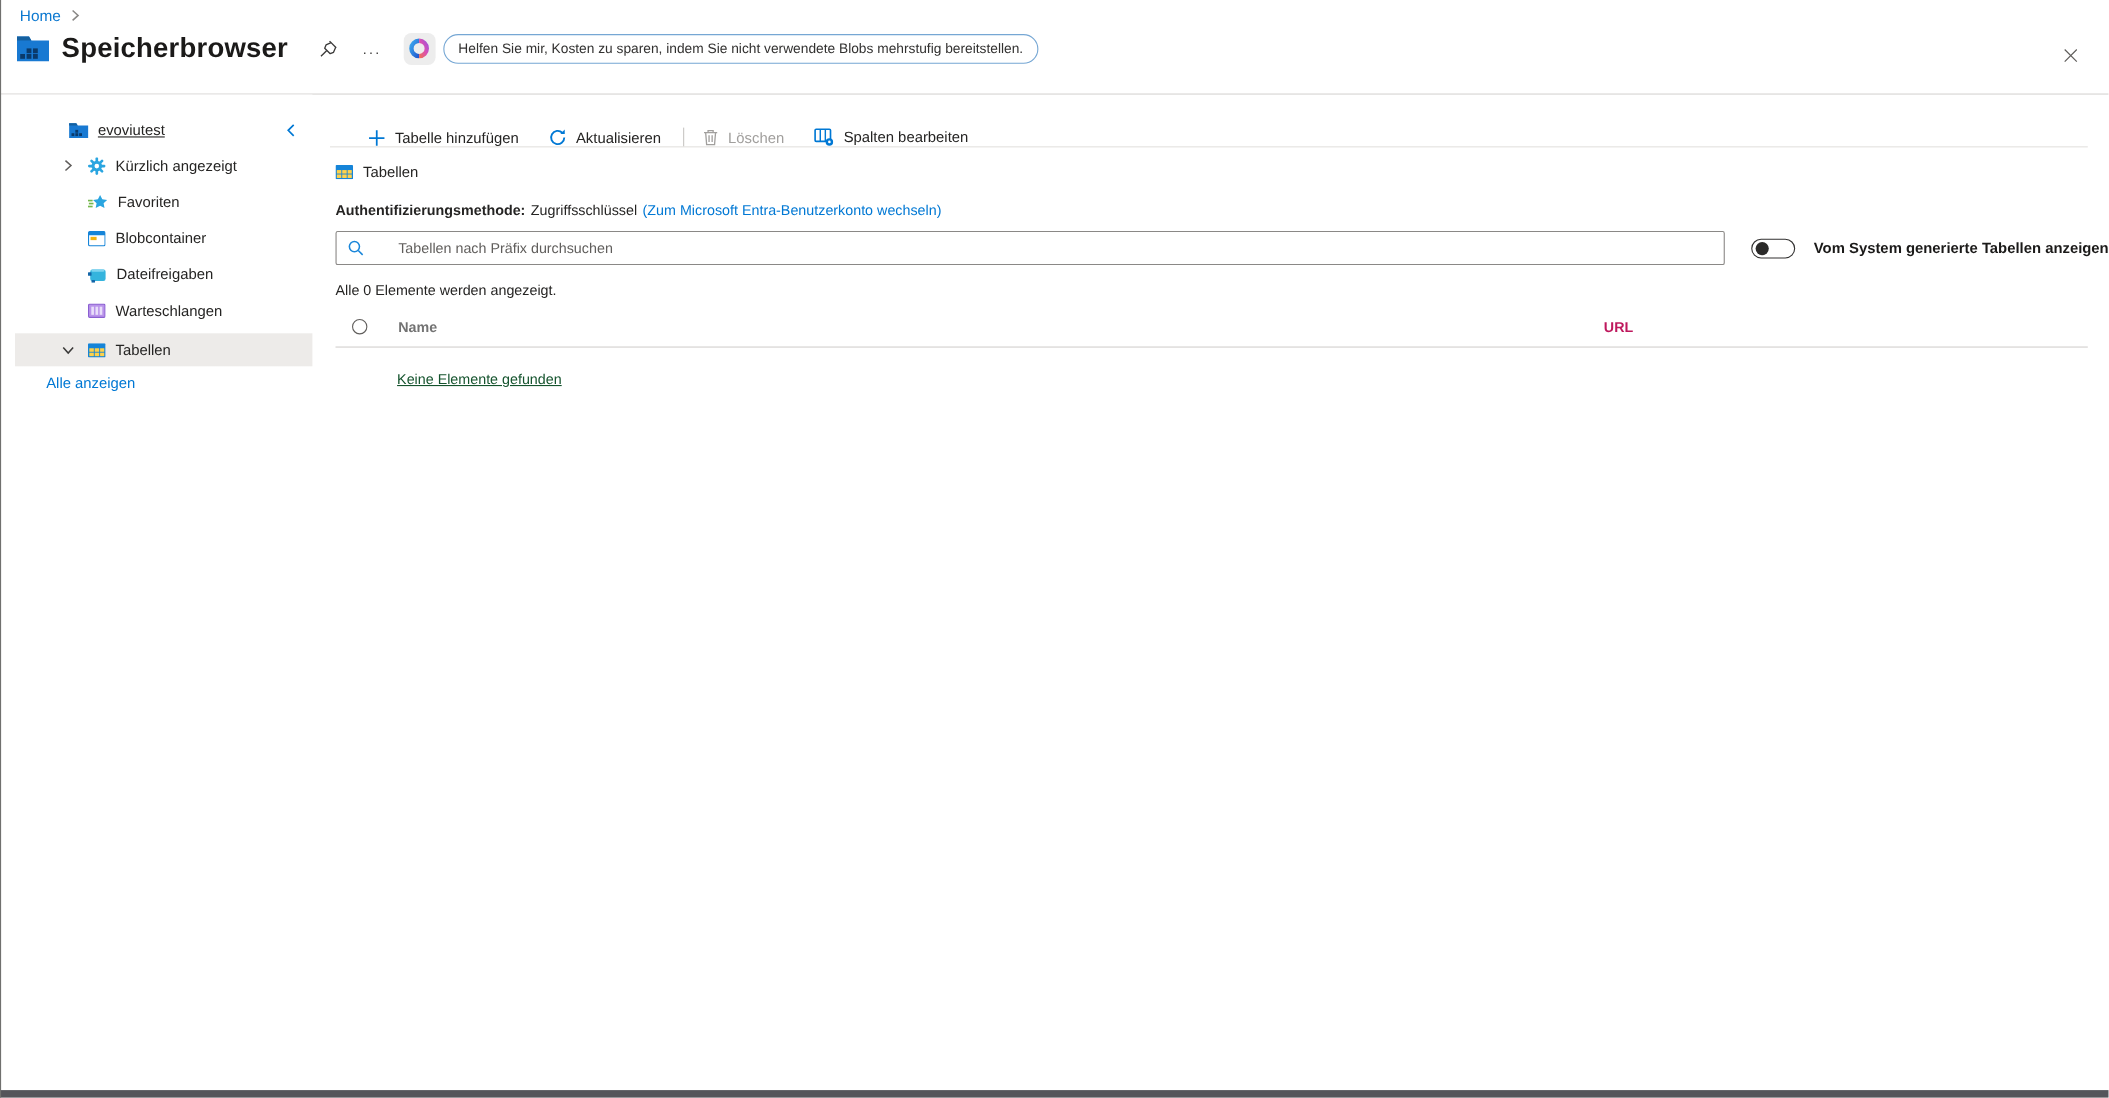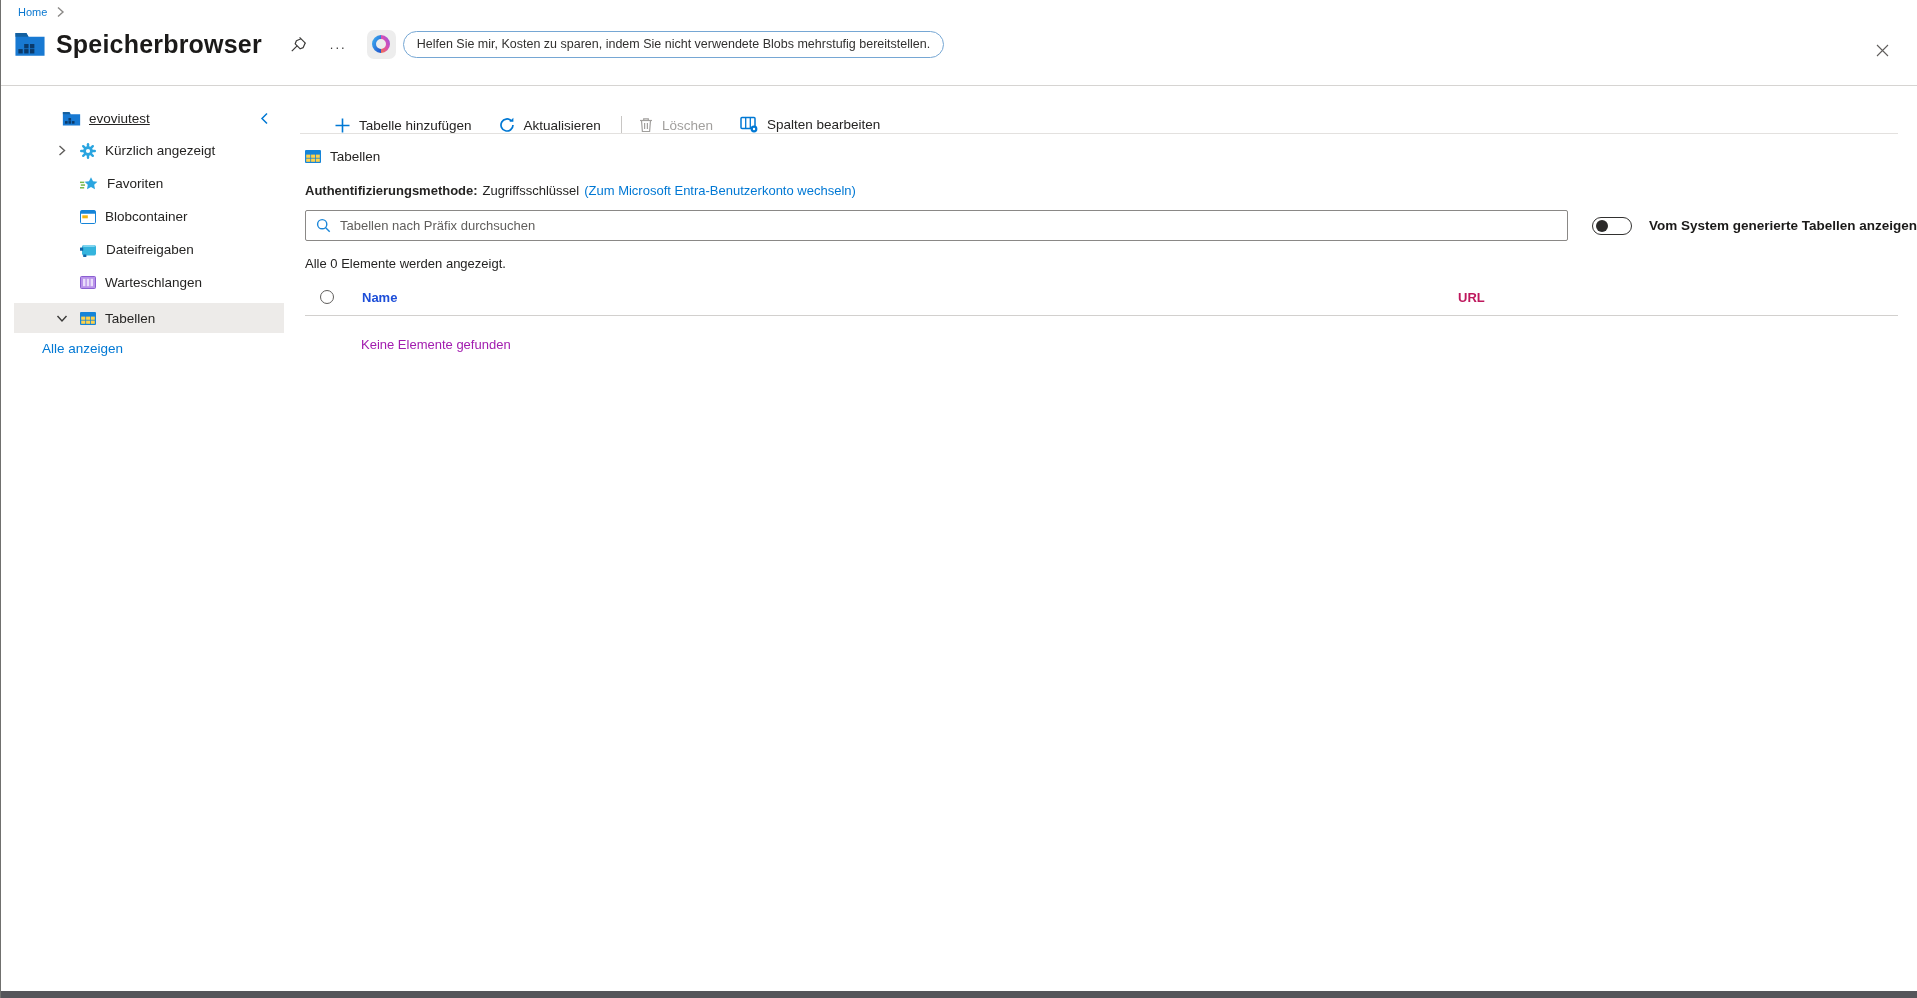--- a/index.html
+++ b/index.html
@@ -5,21 +5,21 @@
   * { margin:0; padding:0; box-sizing:border-box; }
   html,body { width:1917px; height:998px; }
   body {
     font-family:"Liberation Sans","DejaVu Sans",sans-serif;
     font-size:13px; color:#252423; background:#ffffff;
     position:relative; overflow:hidden;
   }
   .page-left-edge { position:absolute; left:0; top:0; bottom:0; width:1px; background:#70706e; z-index:50; }
 
   
-  .breadcrumb { position:absolute; top:6px; left:18px; display:flex; align-items:center; font-size:11px; }
+  .breadcrumb { position:absolute; top:6px; left:18px; display:flex; align-items:center; font-size:14px; }
   .breadcrumb a { color:#0b78d0; text-decoration:none; cursor:pointer; }
   .breadcrumb .crumb-sep { margin-left:9px; display:flex; align-items:center; }
 
   .title-row { position:absolute; top:27px; left:14px; right:60px; height:34px; display:flex; align-items:center; }
   .app-icon { width:32px; height:28px; flex:0 0 auto; }
   .page-title { font-size:25px; font-weight:bold; color:#1b1a19; margin-left:10px; letter-spacing:.2px; }
   .pin-btn { margin-left:26px; width:22px; height:22px; display:flex; align-items:center; justify-content:center; cursor:pointer; }
   .more-btn { margin-left:16px; color:#3b3a39; font-size:13px; letter-spacing:2px; cursor:pointer; padding:2px 4px; }
   .copilot-btn { margin-left:16px; width:29px; height:29px; border-radius:7px; background:#ededed; display:flex; align-items:center; justify-content:center; cursor:pointer; }
   .copilot-chip { margin-left:7px; height:27px; display:flex; align-items:center; padding:0 13px; border:1px solid #76a7d4; border-radius:14px; font-size:12.5px; color:#323130; background:#fff; cursor:pointer; white-space:nowrap; }
@@ -52,35 +52,35 @@
 
   .section-head { display:flex; align-items:center; margin:15px 0 0 21px; }
   .section-head .label { margin-left:9px; font-size:13.5px; color:#252423; }
 
   .auth-line { margin:19px 0 0 21px; font-size:13px; color:#252423; }
   .auth-line b { font-weight:bold; }
   .auth-line .auth-value { margin-left:5px; }
   .auth-line a { color:#0078d4; text-decoration:none; margin-left:5px; cursor:pointer; }
 
   .search-row { display:flex; align-items:center; margin:12px 0 0 21px; }
-  .search-box { width:1272px; height:31px; border:1px solid #8a8886; border-radius:2px; display:flex; align-items:center; padding:0 10px; background:#fff; }
+  .search-box { width:1272px; height:31px; border:1px solid #8a8886; border-radius:2px; display:flex; align-items:center; padding:0 10px; background:#fff;gap:22px; }
   .search-box input { border:none; outline:none; flex:1; margin-left:9px; font-size:13px; font-family:inherit; color:#252423; background:transparent; }
   .search-box input::placeholder { color:#605e5c; opacity:1; }
   .toggle { margin-left:24px; width:40px; height:18px; border:1px solid #323130; border-radius:10px; position:relative; cursor:pointer; flex:0 0 auto; }
   .toggle .knob { position:absolute; left:3px; top:2px; width:12px; height:12px; border-radius:50%; background:#2b2a29; }
   .toggle-label { margin-left:17px; font-size:13.5px; font-weight:bold; color:#1b1a19; white-space:nowrap; }
 
   .count-line { margin:15px 0 0 21px; font-size:13px; color:#252423; }
 
   .table-head { position:relative; display:flex; align-items:center; margin-top:13px; height:26px; padding-left:36px; }
   .sel-circle { width:14px; height:14px; border:1.5px solid #605e5c; border-radius:50%; background:#fff; cursor:pointer; flex:0 0 auto; }
-  .col-name { margin-left:28px; font-size:13px; font-weight:bold; color:#1d4ed8; }
+  .col-name { margin-left:28px; font-size:13px; font-weight:bold; color:#737373; }
   .col-url { position:absolute; left:1174px; font-size:13px; font-weight:bold; color:#be185d; }
   .table-divider { height:1px; background:#d2d0ce; margin:5px 19px 0 21px; }
-  .empty-text { margin:21px 0 0 77px; font-size:13px; color:#a21caf; }
+  .empty-text { margin:21px 0 0 77px; font-size:13px; color:#14532d;text-decoration:underline; }
 
   .footer-bar { position:absolute; left:0; right:0; bottom:0; height:7px; background:#55555a; }
 </style>
 </head>
 <body>
 
 <div class="page-left-edge"></div>
 
 <div class="breadcrumb">
   <a>Home</a>

